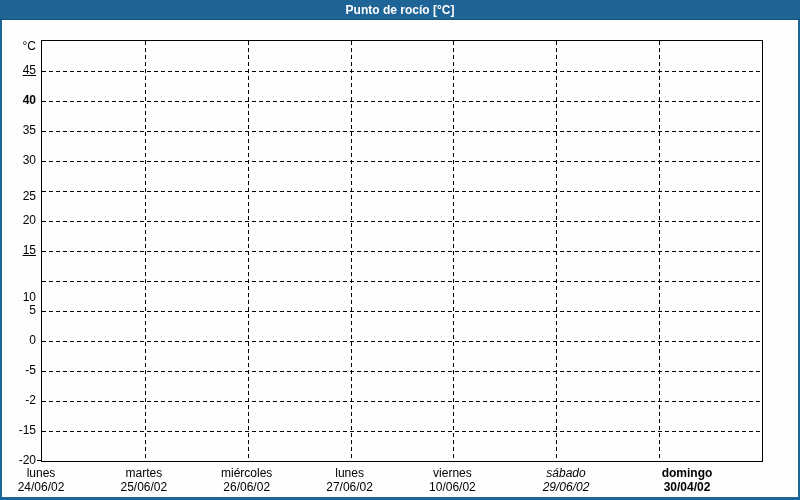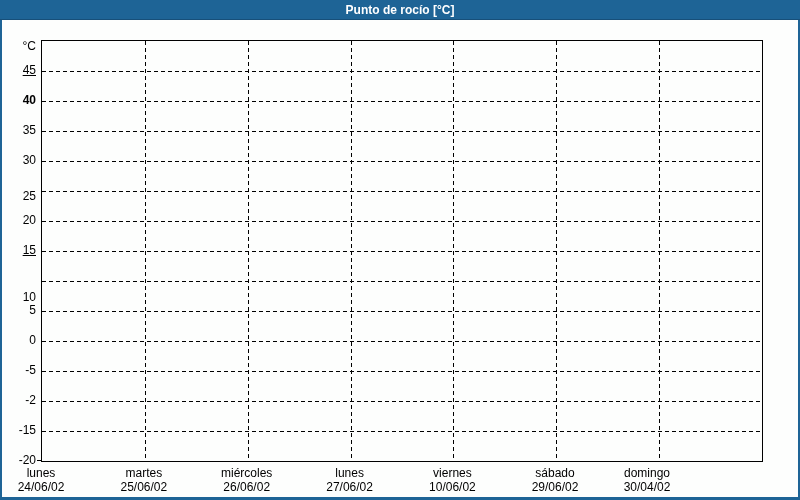--- a/index.html
+++ b/index.html
@@ -124,23 +124,23 @@
         <div>26/06/02</div>
       </div>
       <div class="xlab" style="left: 294.571px;">
         <div>lunes</div>
         <div>27/06/02</div>
       </div>
       <div class="xlab" style="left: 397.429px;">
         <div>viernes</div>
         <div>10/06/02</div>
       </div>
-      <div class="xlab" style="left: 500px;">
+      <div class="xlab" style="left: 511px; font-style: italic;">
         <div>sábado</div>
         <div>29/06/02</div>
       </div>
-      <div class="xlab" style="left: 592px;">
+      <div class="xlab" style="left: 632px; font-weight: bold;">
         <div>domingo</div>
         <div>30/04/02</div>
       </div>
     </div>
   <div id="axis-end-tick"></div>
 </div>
 
 </body></html>

